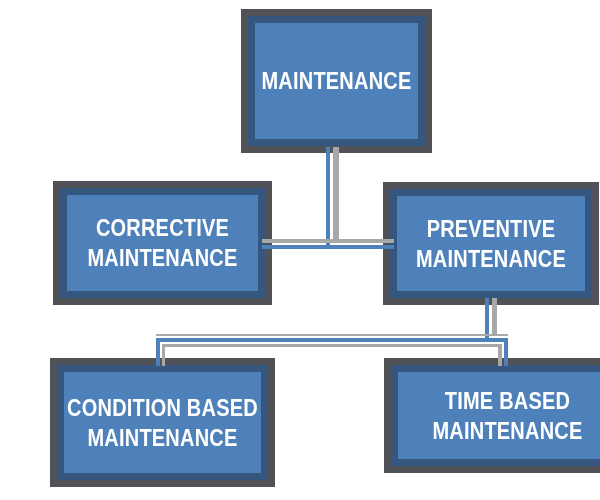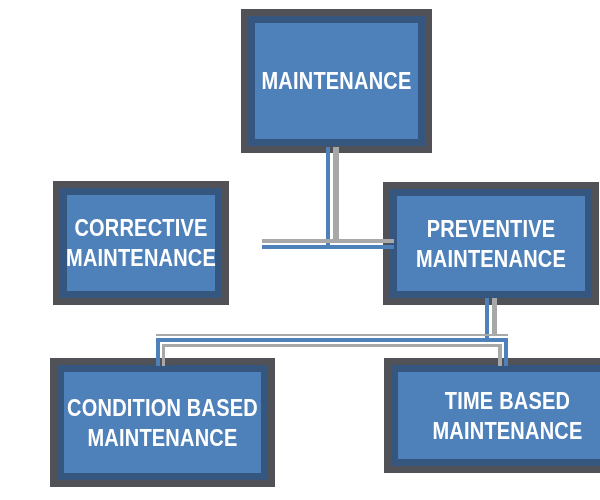--- a/index.html
+++ b/index.html
@@ -72,21 +72,21 @@
   <div class="line blue" style="left:467px; top:338px; width:4px; height:28px"></div>
 
   <div class="node" style="left:204px; top:9px; width:191px; height:144px">
     <div class="inner">
       <div class="label">
         <span>MAINTENANCE</span>
       </div>
     </div>
   </div>
 
-  <div class="node" style="left:16px; top:181px; width:176px; height:124px">
+  <div class="node" style="left:16px; top:181px; width:219px; height:124px">
     <div class="inner">
       <div class="label">
         <span>CORRECTIVE</span>
         <span>MAINTENANCE</span>
       </div>
     </div>
   </div>
 
   <div class="node" style="left:346px; top:182px; width:216px; height:123px">
     <div class="inner">

